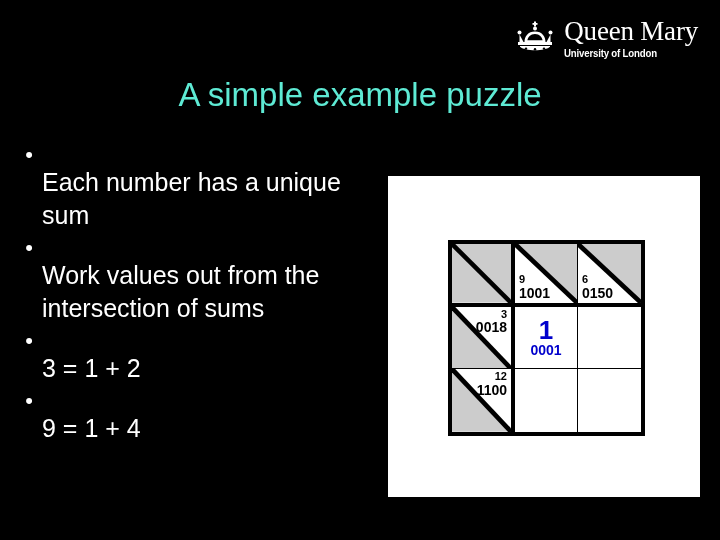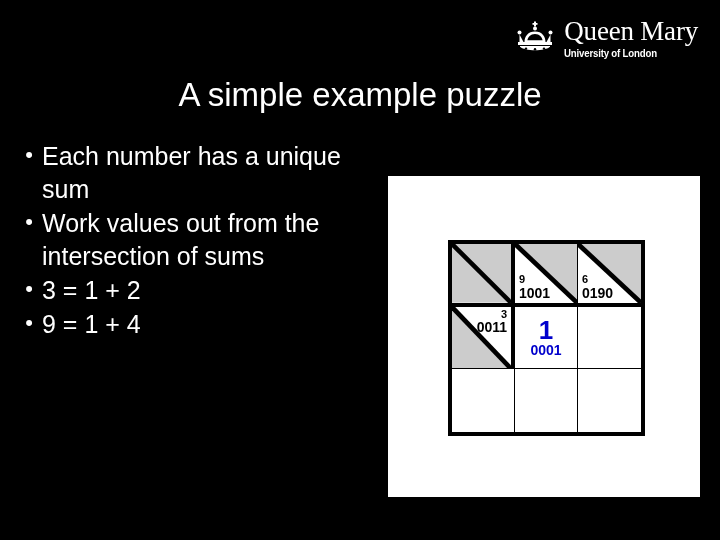--- a/index.html
+++ b/index.html
@@ -58,21 +58,21 @@
     font-family: "Liberation Sans", sans-serif;
   }
 
   
   .slide-title {
     position: absolute;
     top: 76px;
     left: 0;
     width: 720px;
     text-align: center;
-    color: #ffffff;
+    color: #5eead4;
     font-size: 33px;
     font-weight: 400;
     letter-spacing: 0px;
     font-family: "Liberation Sans", sans-serif;
     white-space: nowrap;
   }
 
   
   .bullets {
     position: absolute;
@@ -91,20 +91,21 @@
   }
   .bullet-dot {
     flex: 0 0 auto;
     width: 26px;
     text-align: center;
     font-size: 22px;
     line-height: 1.32;
   }
   .bullet-text {
     flex: 1 1 auto;
+    margin-top: 26px;
   }
 
   
   .picture {
     position: absolute;
     left: 388px;
     top: 176px;
     width: 312px;
     height: 321px;
     background: #ffffff;
@@ -272,46 +273,58 @@
 
       <div class="cell hdr-row">
         <span class="shade">
           <svg viewBox="0 0 64 64" preserveAspectRatio="none">
             <polygon points="0,0 64,0 64,64" fill="#cccccc"></polygon>
             <line x1="0" y1="0" x2="64" y2="64" stroke="#000000" stroke-width="5"></line>
           </svg>
         </span>
         <span class="clue bottom-left">
           <span class="dec">6</span>
-          <span class="bin">0190</span>
+          <span class="bin">0150</span>
         </span>
       </div>
 
       <div class="cell hdr-col">
         <span class="shade">
           <svg viewBox="0 0 64 64" preserveAspectRatio="none">
             <polygon points="0,0 64,64 0,64" fill="#cccccc"></polygon>
             <line x1="0" y1="0" x2="64" y2="64" stroke="#000000" stroke-width="5"></line>
           </svg>
         </span>
         <span class="clue top-right">
           <span class="dec">3</span>
-          <span class="bin">0011</span>
+          <span class="bin">0018</span>
         </span>
       </div>
 
       <div class="cell">
         <span class="answer">
           <span class="dec">1</span>
           <span class="bin">0001</span>
         </span>
       </div>
 
       <div class="cell"></div>
 
+      <div class="cell hdr-col">
+        <span class="shade">
+          <svg viewBox="0 0 64 64" preserveAspectRatio="none">
+            <polygon points="0,0 64,64 0,64" fill="#cccccc"></polygon>
+            <line x1="0" y1="0" x2="64" y2="64" stroke="#000000" stroke-width="5"></line>
+          </svg>
+        </span>
+        <span class="clue top-right">
+          <span class="dec">12</span>
+          <span class="bin">1100</span>
+        </span>
+      </div>
 
       <div class="cell"></div>
       <div class="cell"></div>
 
     </div>
   </div>
 
 </div>
 
 </body></html>

